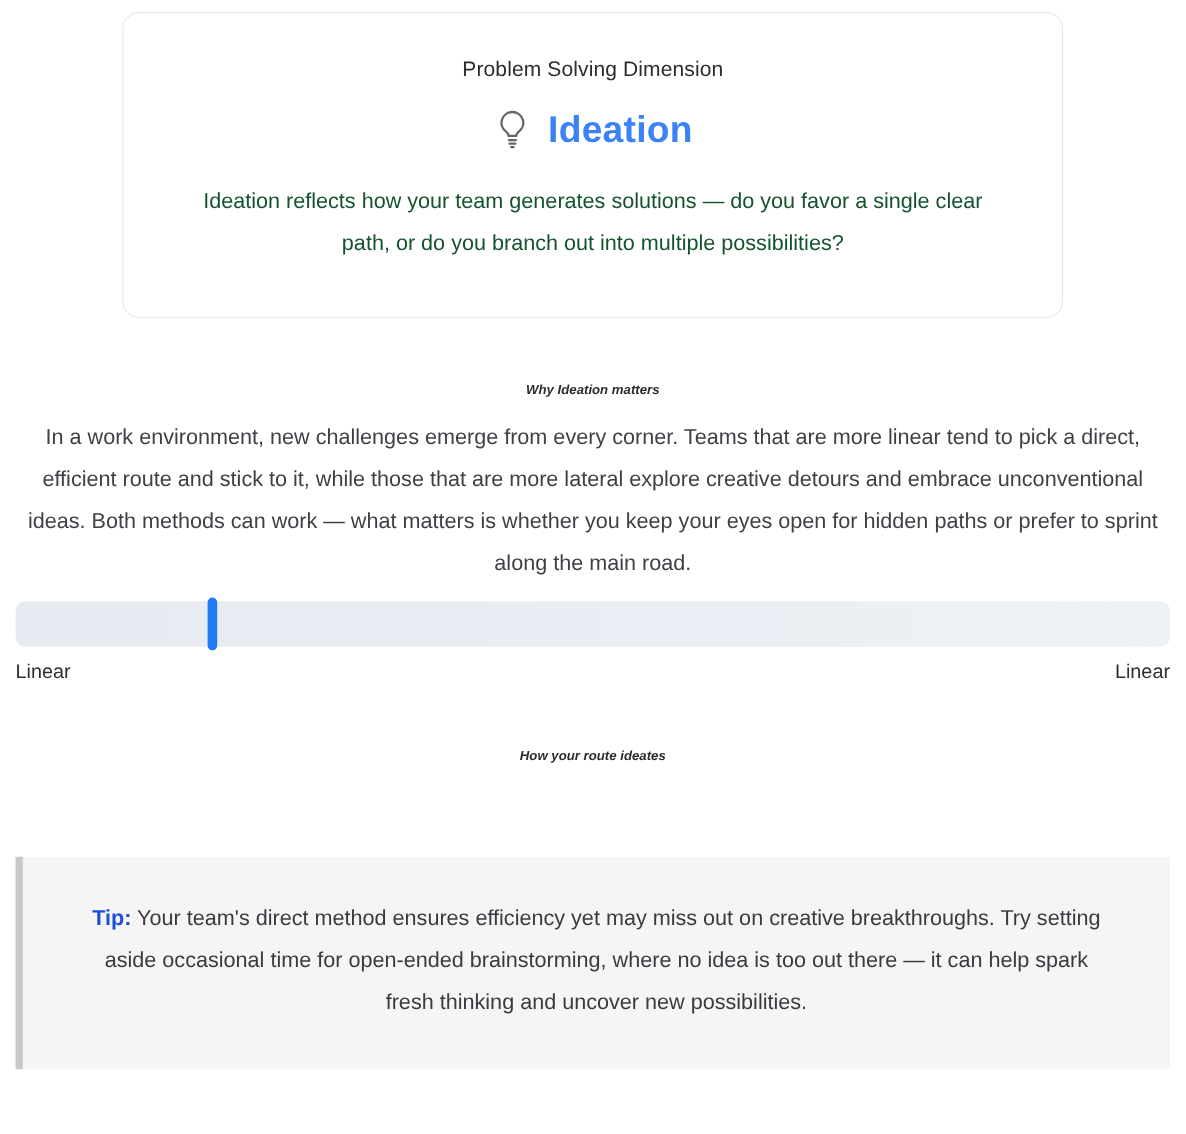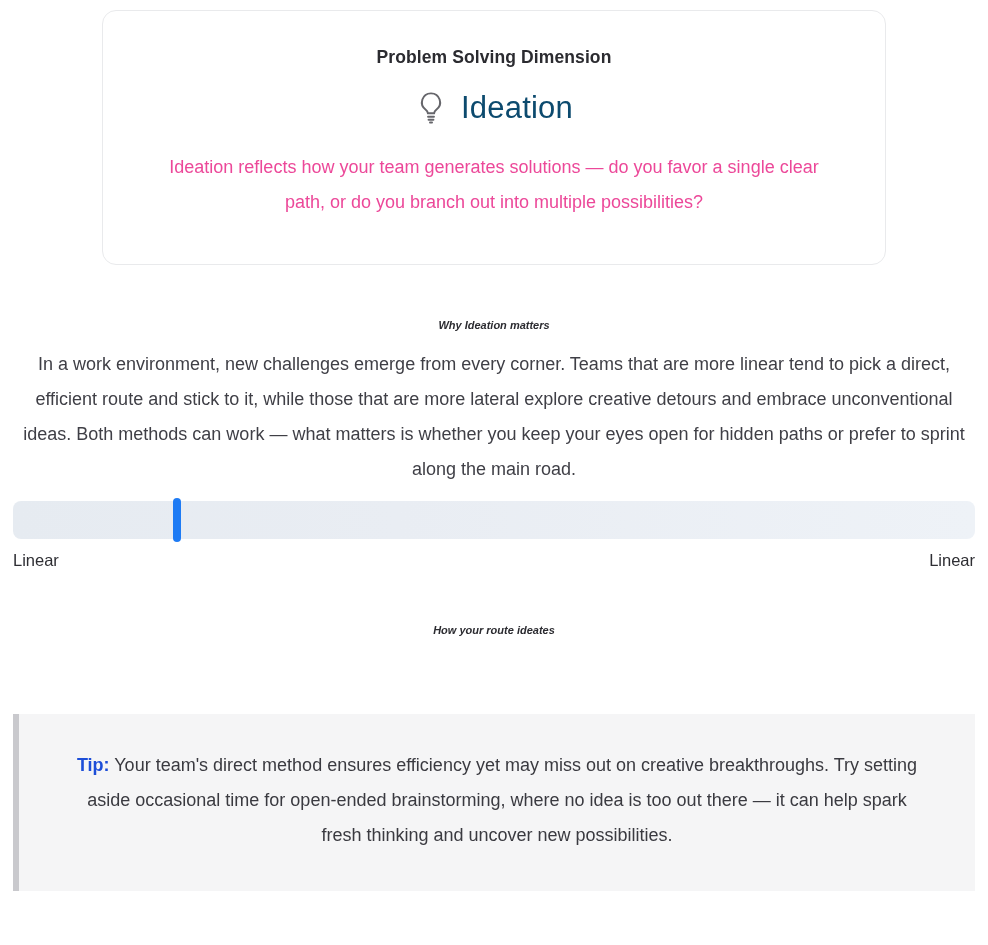--- a/index.html
+++ b/index.html
@@ -21,44 +21,44 @@
     width: 784px;
     margin: 0 auto;
     border: 1px solid #e9eaec;
     border-radius: 14px;
     background: #ffffff;
     padding: 36px 48px 44px 48px;
     text-align: center;
   }
   .card-eyebrow {
     font-size: 17.5px;
-    font-weight: bold;
+    font-weight: normal;
     color: #2b2b30;
     letter-spacing: 0.1px;
   }
   .card-title-row {
     margin-top: 22px;
     display: flex;
     align-items: center;
     justify-content: center;
     gap: 14px;
   }
   .bulb-icon svg { display: block; }
   .card-title {
     font-size: 31px;
-    font-weight: normal;
-    color: #0c4a6e;
+    font-weight: bold;
+    color: #3b82f6;
     letter-spacing: 0.2px;
   }
   .card-desc {
     margin: 24px auto 0 auto;
     max-width: 690px;
     font-size: 18px;
     line-height: 35px;
-    color: #ec4899;
+    color: #14532d;
     text-align: center;
   }
 
   
   .section-heading {
     margin-top: 54px;
     text-align: center;
     font-size: 11px;
     font-weight: bold;
     font-style: italic;

